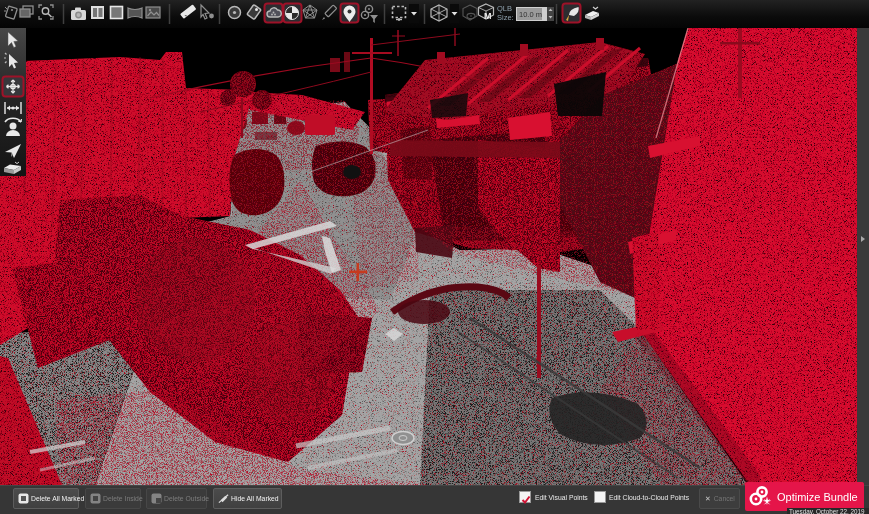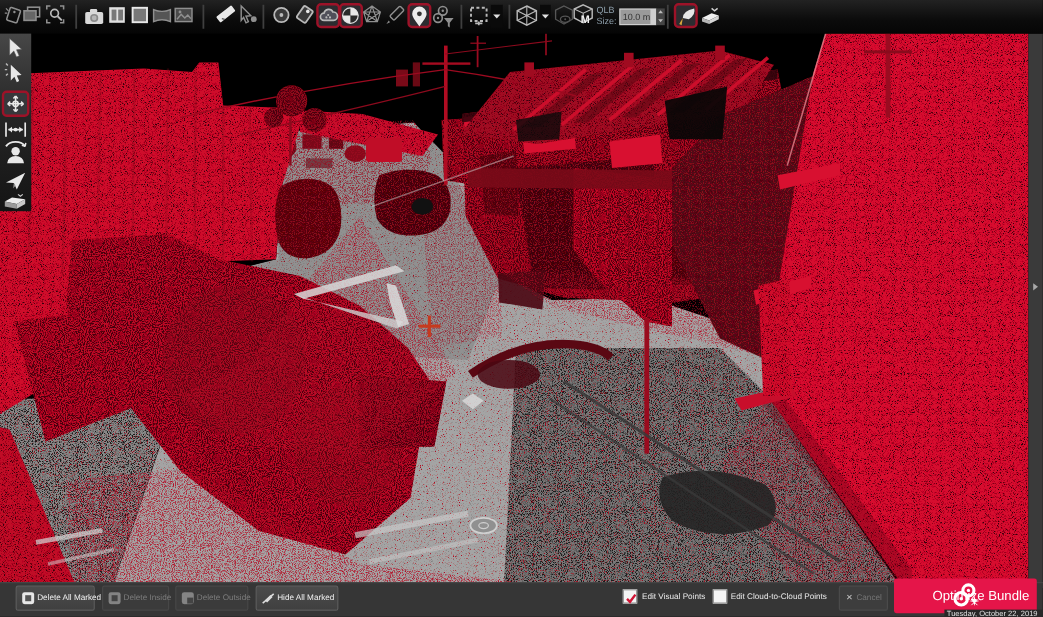--- a/index.html
+++ b/index.html
@@ -18,21 +18,21 @@
     font-size:6.8px;line-height:19px;white-space:nowrap;padding:0 0 0 17px;}
   .bbtn.dis{color:#7d7d7d;background:#3b3b3b;border-color:#474747;}
   .bico{position:absolute;left:4px;top:4px;width:11px;height:11px;}
   .cbx{position:absolute;top:5px;width:12px;height:12px;background:#f4f4f4;
     border:1px solid #999;box-sizing:border-box;}
   .cblab{position:absolute;top:8px;color:#eaeaea;font-size:6.8px;white-space:nowrap;}
   #cancelbtn{position:absolute;left:699px;top:2px;width:41px;height:21px;background:#3d3d3d;
     border:1px solid #4a4a4a;border-radius:2px;box-sizing:border-box;font-size:6.8px;
     line-height:19px;color:#757575;}
   #optbtn{position:absolute;left:745px;top:482px;width:119px;height:29px;background:#e51549;
-    border-radius:2px;color:#fff;text-align:center;}
+    border-radius:2px;color:#fff;}
   #optbtn span{position:absolute;left:32px;top:9px;font-size:11px;}
   #datestrip{position:absolute;left:787px;top:508px;width:82px;height:6px;background:#282828;
     overflow:hidden;}
   #datestrip div{color:#e0e0e0;font-size:6.3px;white-space:nowrap;padding-left:2px;}
   #rightstrip{position:absolute;left:857px;top:28px;width:12px;height:462px;background:#3a3a3a;}
   #rarrow{position:absolute;left:861px;top:236px;width:0;height:0;border-left:4px solid #a8a8a8;
     border-top:3.5px solid transparent;border-bottom:3.5px solid transparent;}
 </style>
 </head>
 <body>

